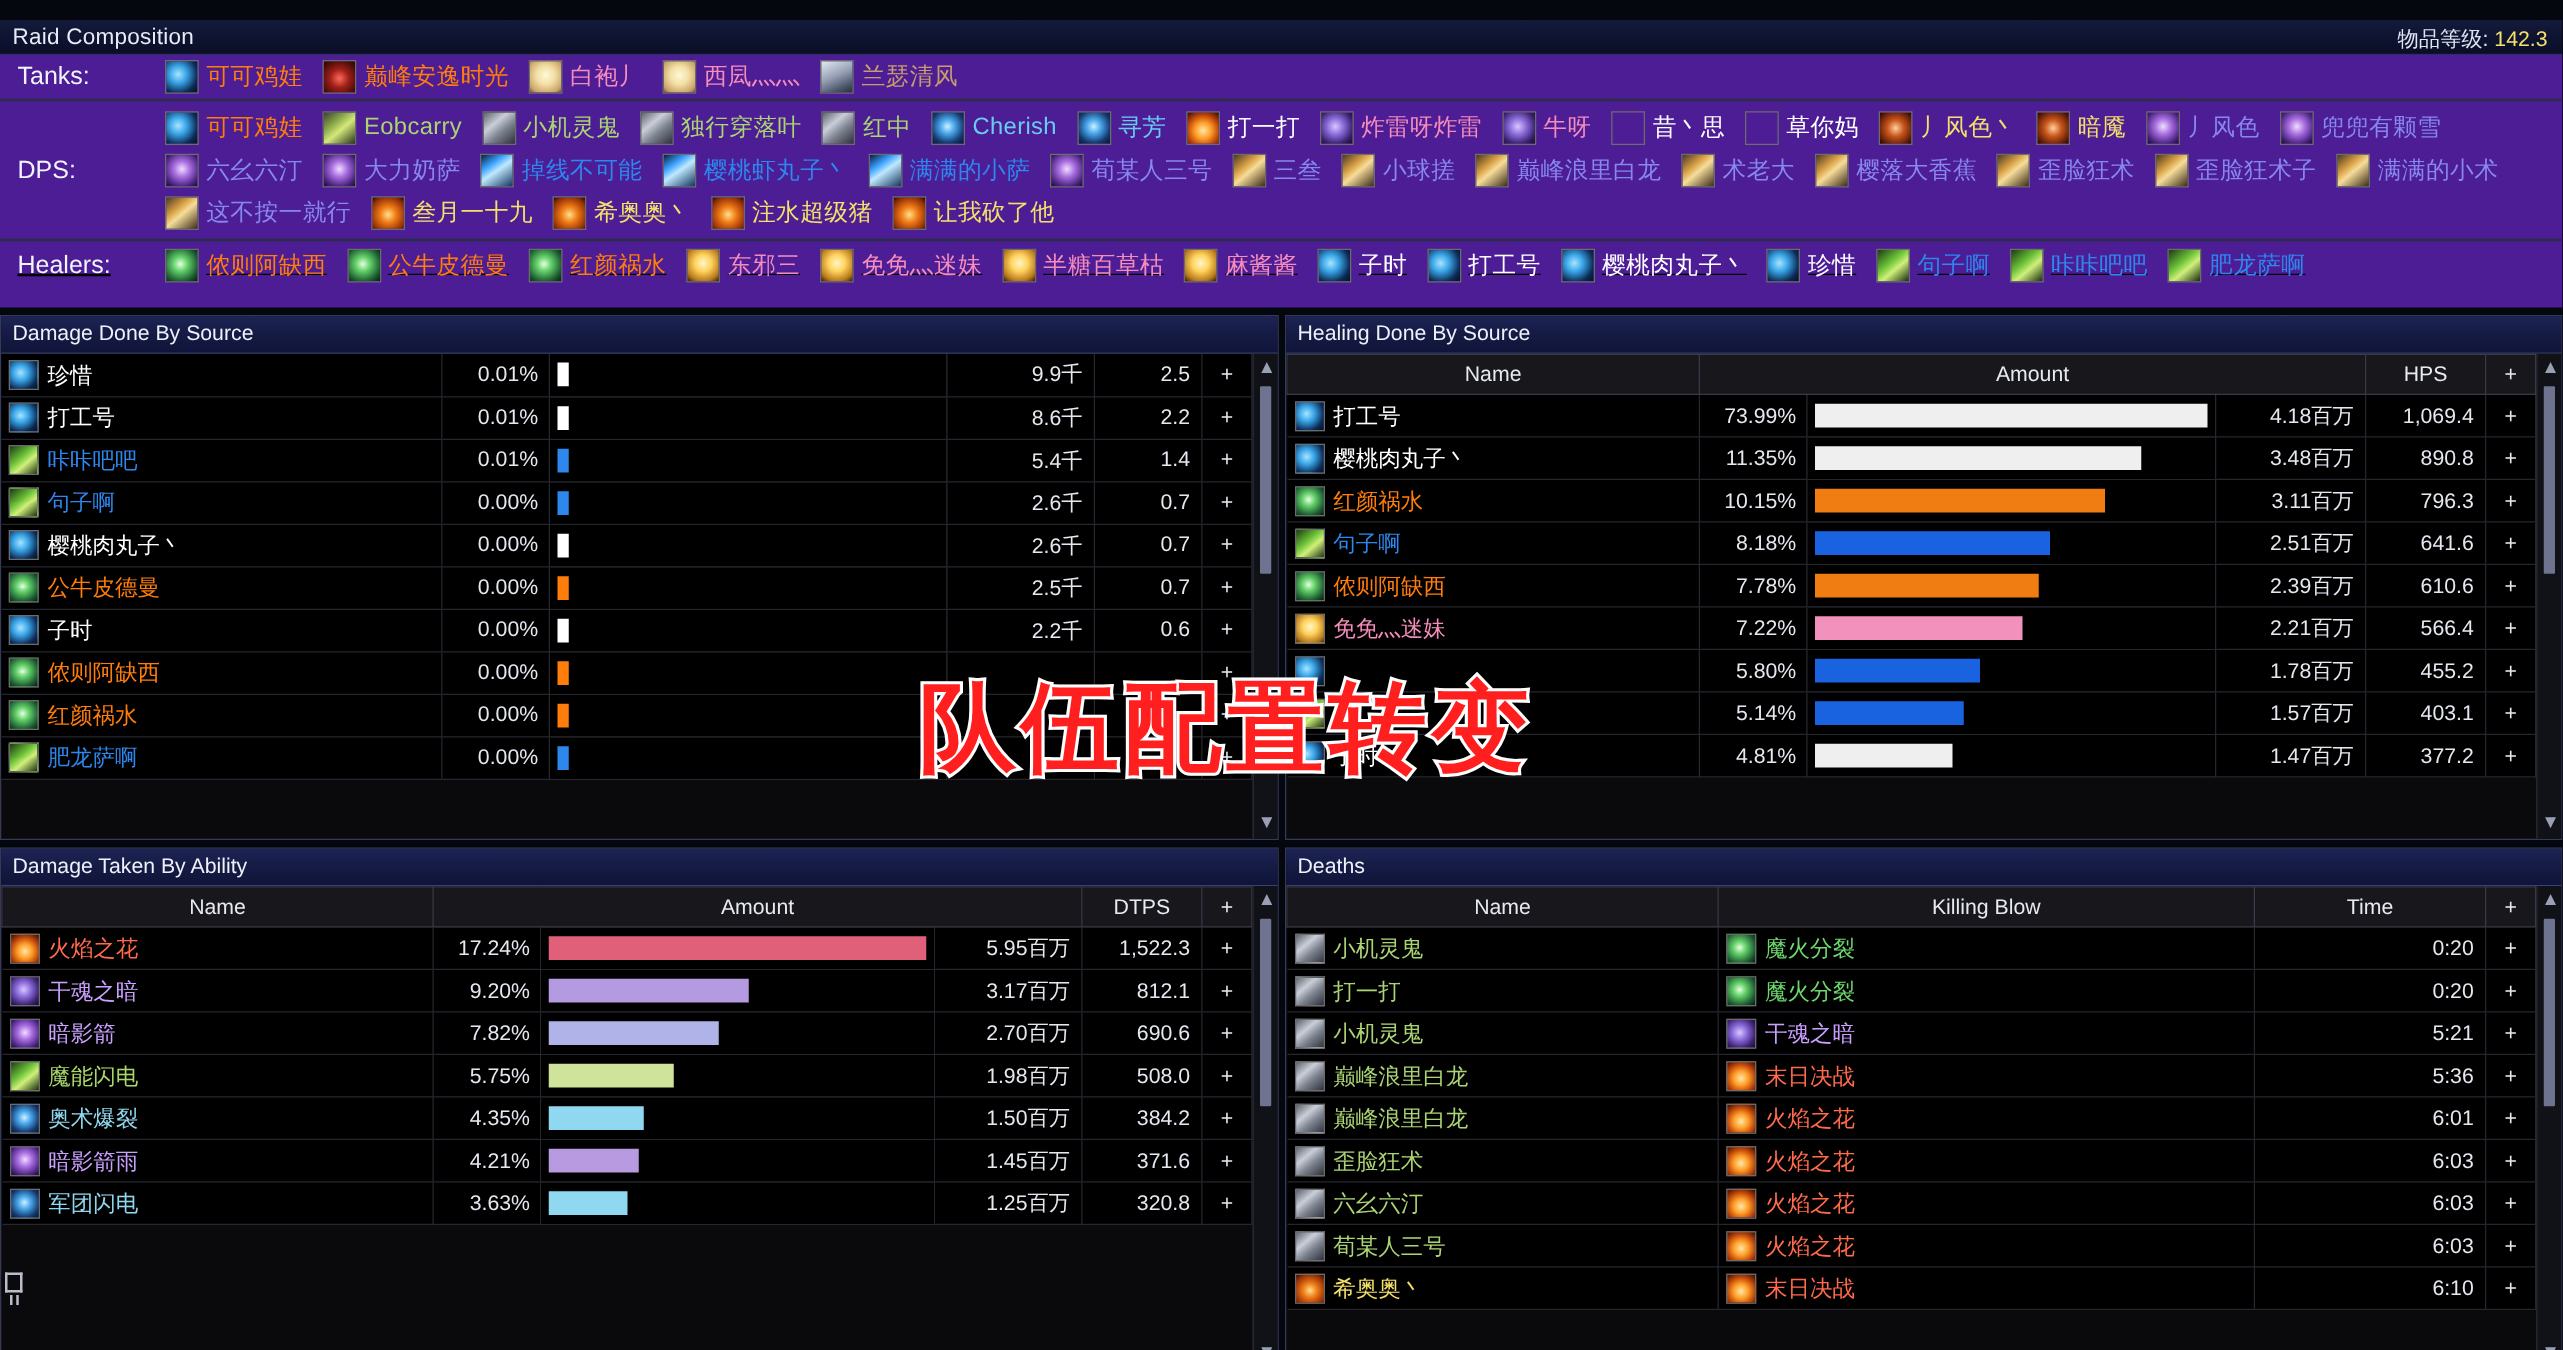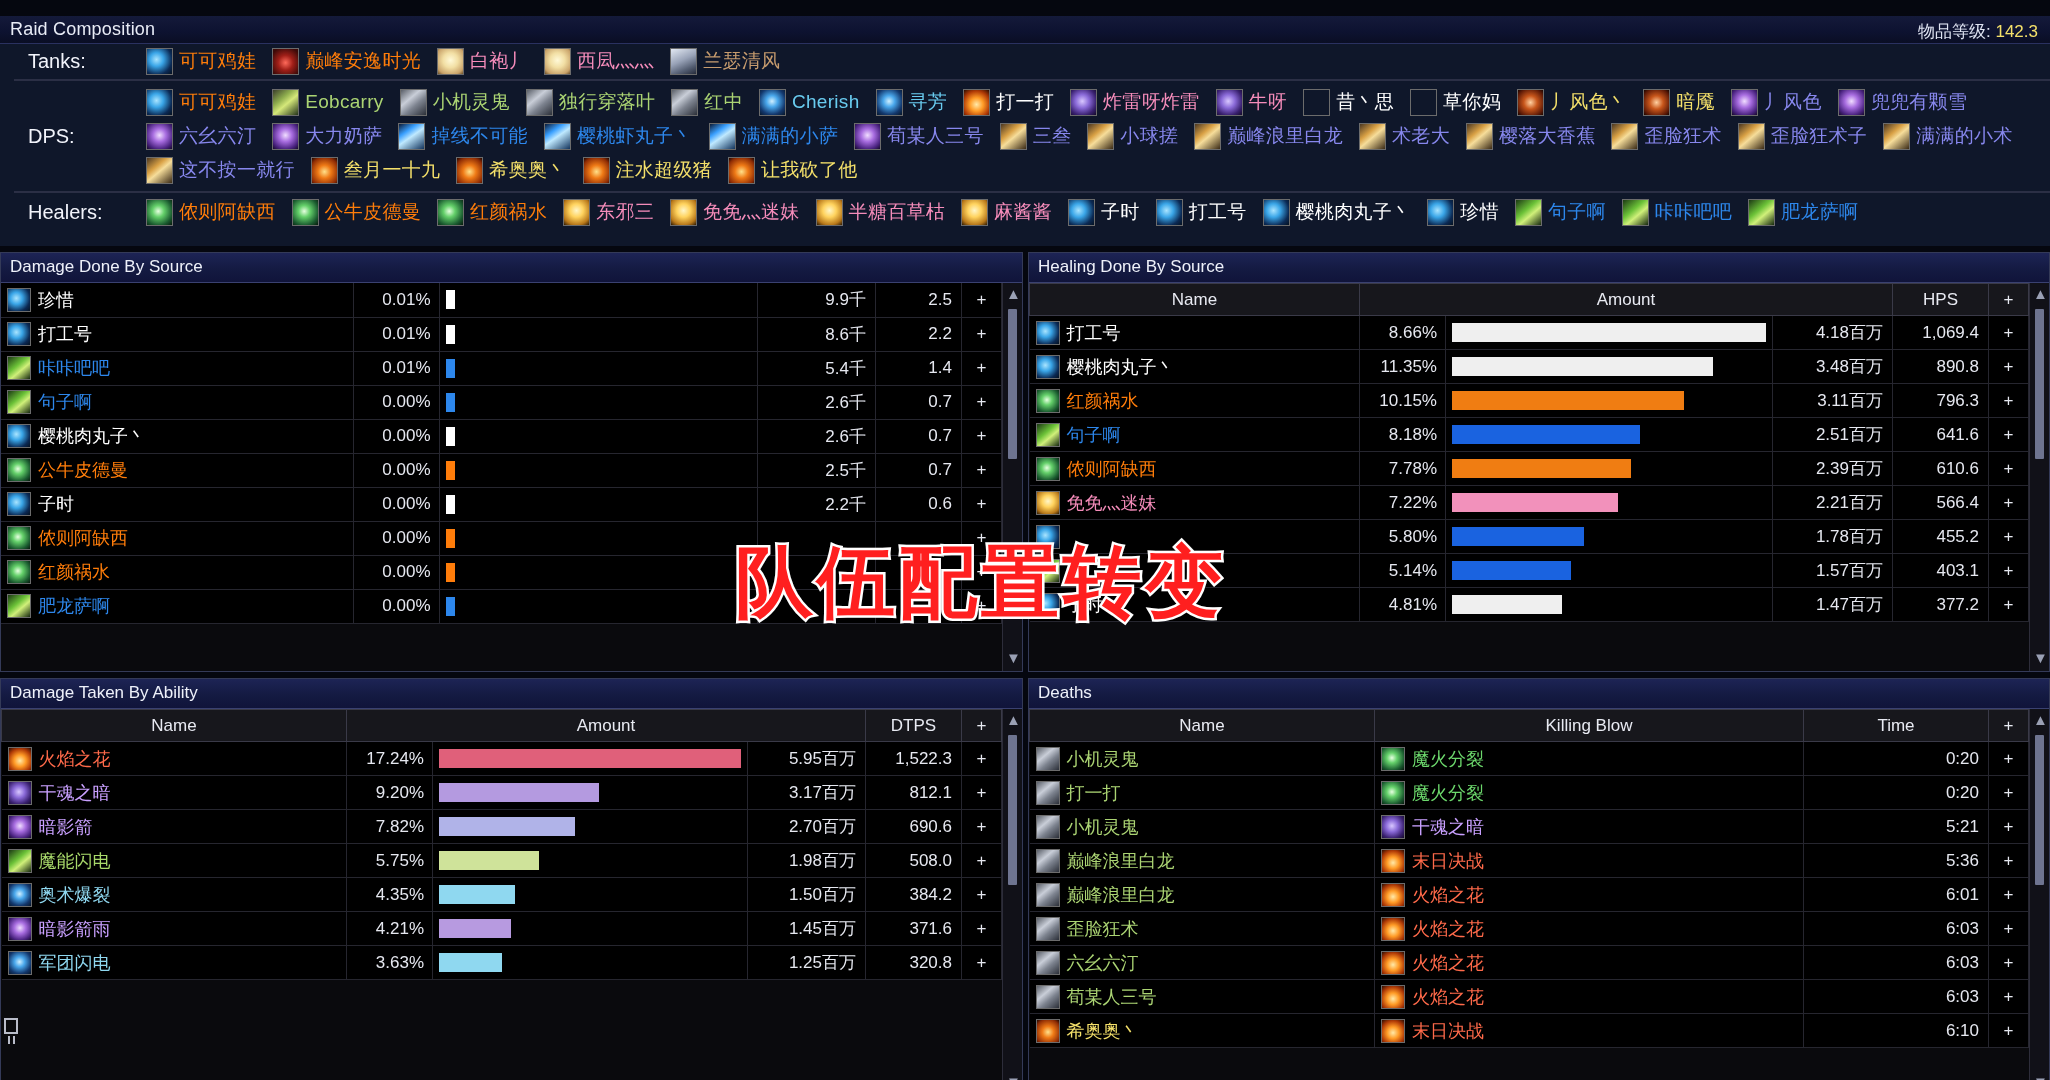--- a/index.html
+++ b/index.html
@@ -24,22 +24,21 @@
   }
   .titlebar .ilvl {
     position: absolute; right: 12px; top: 4px;
     font-size: 17px; color: #dfe4f2;
   }
   .titlebar .ilvl b { color: #f4e06a; font-weight: normal; }
 
   
   .roster {
     position: absolute; left: 0; top: 28px; width: 2050px; height: 202px;
-    background: #0f172a;
-    padding-left: 14px;
+    background: #4c1d95;
   }
   .rrow { position: relative; width: 100%; display: flex; align-items: center; }
   .rlabel {
     width: 132px; min-width: 132px; padding-left: 14px;
     font-size: 20px; color: #f2f4fb;
   }
   .members { display: flex; flex-wrap: wrap; align-items: center; flex: 1; }
   .member { display: flex; align-items: center; margin-right: 16px; height: 34px; }
   .ico {
     width: 27px; height: 27px; margin-right: 6px;
@@ -307,21 +306,21 @@
             <div class="ico i-felfire"></div>
             <div class="mname" style="color: rgb(244, 224, 106);">注水超级猪</div>
           </div>
           <div class="member">
             <div class="ico i-felfire"></div>
             <div class="mname" style="color: rgb(244, 224, 106);">让我砍了他</div>
           </div>
         </div>
     </div>
     <div class="sep"></div>
-    <div class="rrow" style="height:36px;">
+    <div class="rrow" style="height:36px;text-decoration:underline;">
       <div class="rlabel">Healers:</div>
       <div class="members" id="healers-list">
           <div class="member">
             <div class="ico i-resto"></div>
             <div class="mname" style="color: rgb(255, 125, 10);">侬则阿缺西</div>
           </div>
           <div class="member">
             <div class="ico i-resto"></div>
             <div class="mname" style="color: rgb(255, 125, 10);">公牛皮德曼</div>
           </div>
@@ -575,21 +574,21 @@
           </tr>
         </thead>
         <tbody>
             <tr>
               <td class="cname">
                 <div class="wrap">
                   <div class="ico i-frost"></div>
                   <span class="t" style="color: rgb(255, 255, 255);">打工号</span>
                 </div>
               </td>
-              <td class="cpct">8.66%</td>
+              <td class="cpct">73.99%</td>
               <td class="cbarcell">
                 <div class="bar" style="width: 100%; background: rgb(239, 239, 239);"></div>
               </td>
               <td class="cnum">4.18百万</td>
               <td class="chps">1,069.4</td>
               <td class="cplus">+</td>
             </tr>
             <tr>
               <td class="cname">
                 <div class="wrap">

